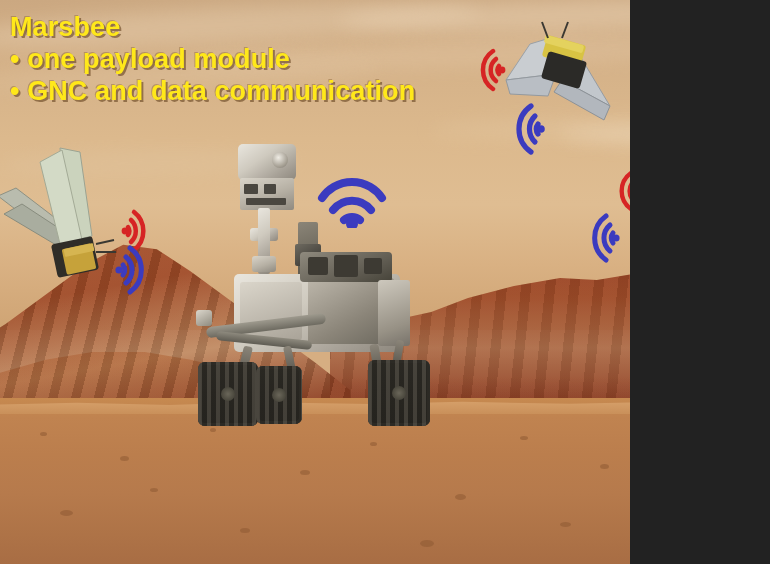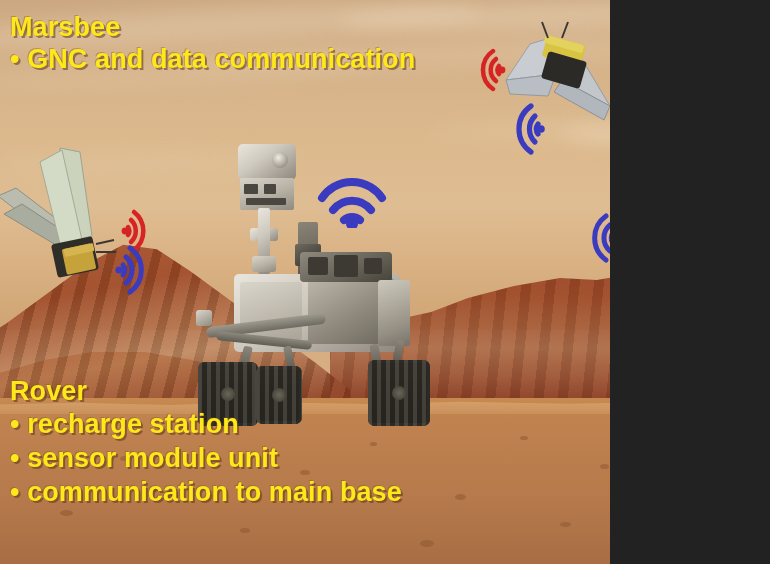--- a/index.html
+++ b/index.html
@@ -1,19 +1,20 @@
 <!DOCTYPE html>
 <html><head>
 <meta charset="utf-8">
 <style>
   html,body{margin:0;padding:0;background:#222;}
   #scene{
     position:relative;width:610px;height:564px;overflow:hidden;
     font-family:"Liberation Sans","DejaVu Sans",sans-serif;
     background:#d6ae82;
+    padding-left:20px;
   }
 
   
   .sky{
     position:absolute;left:0;top:0;width:770px;height:330px;
     background:linear-gradient(180deg,#cba881 0%,#d4b188 18%,#dcb98d 42%,#dfbd92 62%,#d9b183 80%,#cfa474 100%);
   }
   .cloudband{position:absolute;border-radius:50%;filter:blur(9px);opacity:.45;}
   .cb1{left:-40px;top:8px;width:520px;height:34px;background:#e7cfb0;transform:rotate(-3deg);}
   .cb2{left:180px;top:40px;width:620px;height:26px;background:#e3c6a3;transform:rotate(-2deg);}
@@ -340,23 +341,18 @@
         <path d="M36 4 A27 27 0 0 0 36 48"></path>
         <path d="M40 13 A17 17 0 0 0 40 39"></path>
         <path d="M43 21 A8 8 0 0 0 43 31"></path>
       </g>
       <circle cx="46" cy="26" r="3.6" fill="#3b3bbf"></circle>
     </svg>
   </div>
 
   <div class="txtblock tb-top">
     <div class="head">Marsbee</div>
+    <div class="bullet">• one payload module</div>
     <div class="bullet">• GNC and data communication</div>
   </div>
 
-  <div class="txtblock tb-bot">
-    <div class="head">Rover</div>
-    <div class="bullet">• recharge station</div>
-    <div class="bullet">• sensor module unit</div>
-    <div class="bullet">• communication to main base</div>
-  </div>
 
 </div>
 
 </body></html>

